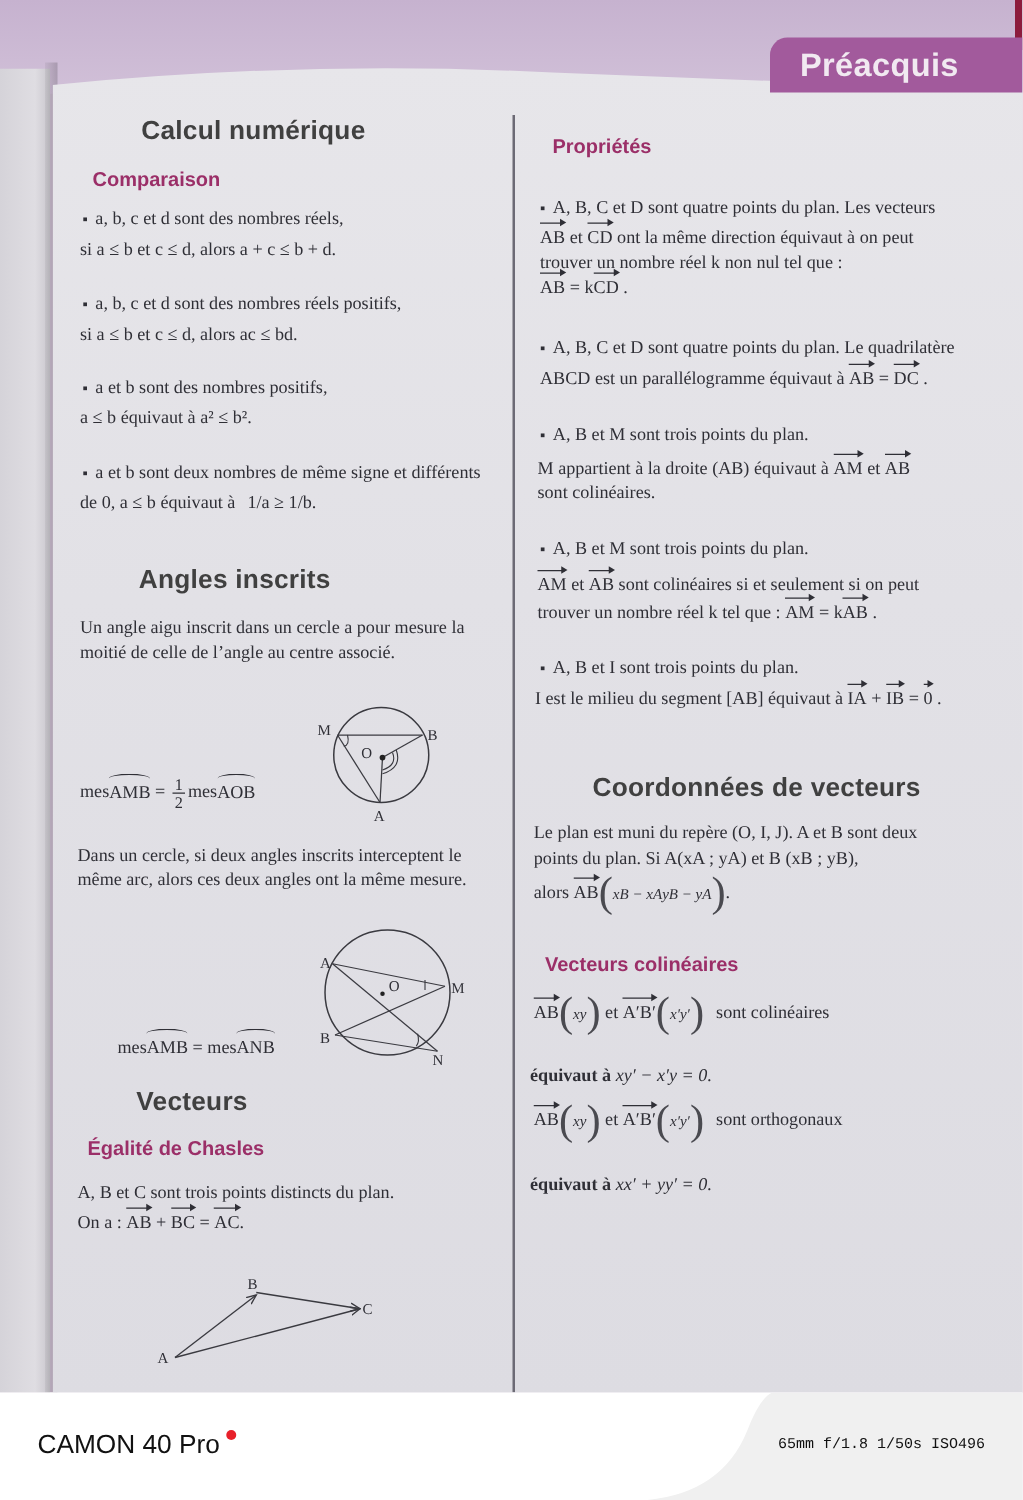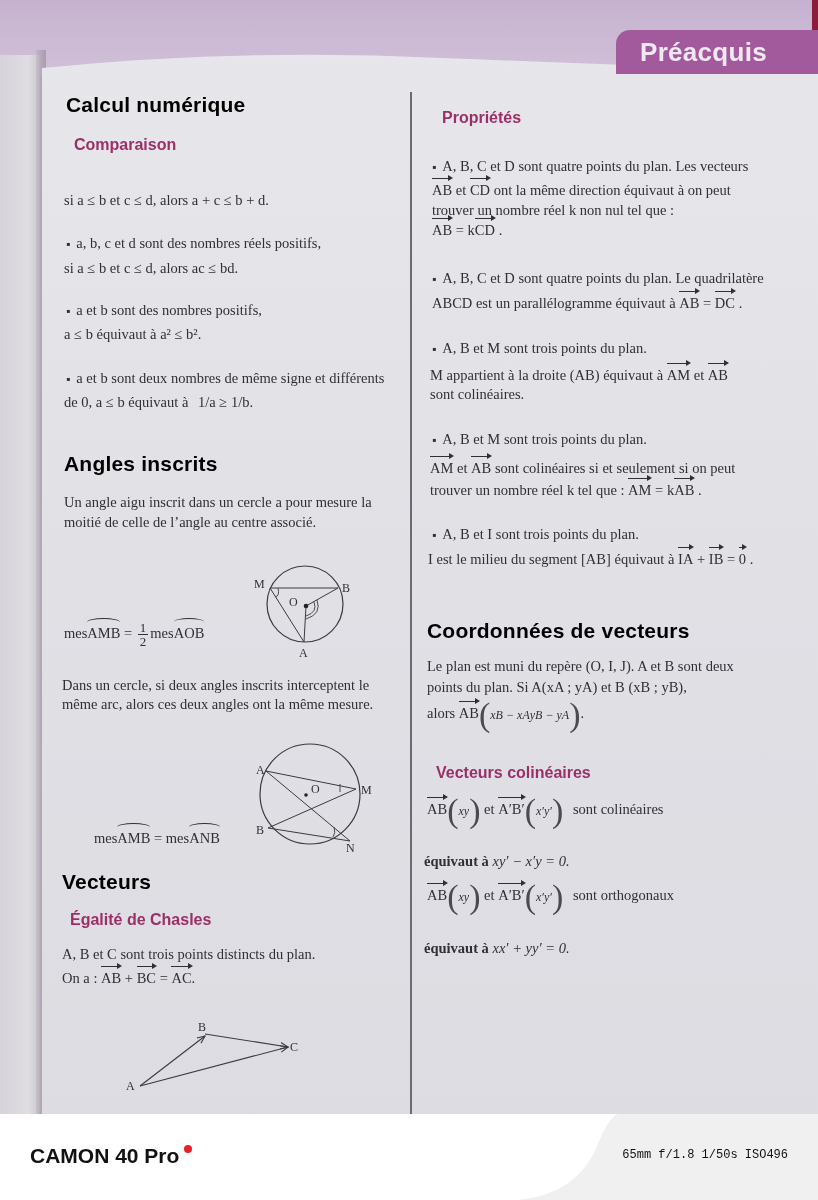--- a/index.html
+++ b/index.html
@@ -21,21 +21,21 @@
 
   .badge { position: absolute; left: 616px; top: 30px; width: 210px; height: 44px;
     background: #a25a9c; border-top-left-radius: 14px;
     color: #f1e9f1; font-family: "Liberation Sans", sans-serif; font-weight: bold;
     font-size: 26px; line-height: 44px; padding-left: 24px; letter-spacing: 0.3px; }
   .badge-edge { position: absolute; left: 812px; top: 0; width: 6px; height: 40px; background: #8c1c3c; }
 
   .divider { position: absolute; left: 410px; top: 92px; width: 1.5px; height: 1022px; background: #6c6a75; }
 
   .h1 { position: absolute; font-family: "Liberation Sans", sans-serif; font-weight: bold;
-    color: #000000; font-size: 21px; letter-spacing: 0.2px; }
+    color: #404040; font-size: 21px; letter-spacing: 0.2px; margin-left: 47px; }
   .h2 { position: absolute; font-family: "Liberation Sans", sans-serif; font-weight: bold;
     color: #9b2f68; font-size: 16px; }
   .t { position: absolute; font-size: 14.5px; color: #2f2f36; white-space: nowrap; line-height: 24px; }
   .t i { }
   .bul::before { content: "\25AA"; margin-right: 6px; font-size: 12px; }
   .vec { display: inline-block; position: relative; padding-top: 2px; }
   .vec::before { content: ""; position: absolute; left: 0; right: 1px; top: 2px; border-top: 1px solid #2f2f36; }
   .vec::after { content: ""; position: absolute; right: -1px; top: -1px; border-left: 5px solid #2f2f36;
     border-top: 3px solid transparent; border-bottom: 3px solid transparent; }
   .arc { display: inline-block; position: relative; }
@@ -45,21 +45,21 @@
     font-size: 13px; line-height: 13px; margin: 0 2px; }
   .frac .num { border-bottom: 1px solid #2f2f36; padding: 0 2px; }
   .mat { display: inline-flex; align-items: center; vertical-align: middle; }
   .mat .par { font-size: 34px; line-height: 34px; font-weight: 100; color: #4a4a50; }
   .mat .col { display: flex; flex-direction: row; font-style: italic; font-size: 12px; line-height: 18px; text-align: center; }
 
   .footer { position: absolute; left: 0; top: 1114px; width: 818px; height: 86px; background: #ffffff; }
   .footer-curve { position: absolute; right: 0; top: 1114px; width: 300px; height: 86px;
     background: #f0f0f0; clip-path: path('M 100 0 L 300 0 L 300 86 L 0 86 Q 60 80 80 30 Q 90 4 100 0 Z'); }
   .camera { position: absolute; left: 30px; top: 1144px; font-family: "Liberation Sans", sans-serif;
-    font-size: 21px; color: #111; font-weight: bold; }
+    font-size: 21px; color: #111; }
   .rec-dot { display: inline-block; width: 8px; height: 8px; border-radius: 50%; background: #e8202a;
     position: relative; top: -10px; margin-left: 5px; }
   .exif { position: absolute; right: 30px; top: 1148px; font-family: Liberation Mono, monospace;
     font-size: 12px; color: #111; }
   svg text { font-family: "Liberation Serif", serif; font-size: 12px; fill: #2f2f36; }
 </style>
 </head>
 <body>
 
 <div class="photo">
@@ -67,20 +67,21 @@
   <div class="left-page"></div>
   <div class="page-shadow"></div>
   <div class="page"></div>
   <div class="badge-edge"></div>
   <div class="badge">Préacquis</div>
   <div class="divider"></div>
 
   <div class="h1" style="left:66px;top:93px;">Calcul numérique</div>
   <div class="h2" style="left:74px;top:136px;">Comparaison</div>
 
+  <div class="t bul" style="left:66px;top:163px;">a, b, c et d sont des nombres réels,</div>
   <div class="t" style="left:64px;top:188px;">si a ≤ b et c ≤ d, alors a + c ≤ b + d.</div>
   <div class="t bul" style="left:66px;top:231px;">a, b, c et d sont des nombres réels positifs,</div>
   <div class="t" style="left:64px;top:256px;">si a ≤ b et c ≤ d, alors ac ≤ bd.</div>
   <div class="t bul" style="left:66px;top:298px;text-align:center;">a et b sont des nombres positifs,</div>
   <div class="t" style="left:64px;top:322px;">a ≤ b équivaut à a² ≤ b².</div>
   <div class="t bul" style="left:66px;top:366px;">a et b sont deux nombres de même signe et différents</div>
   <div class="t" style="left:64px;top:390px;">
     <span>de 0, a ≤ b  équivaut à</span>
     <span style="margin-left:6px;">1/a ≥ 1/b.</span>
   </div>

